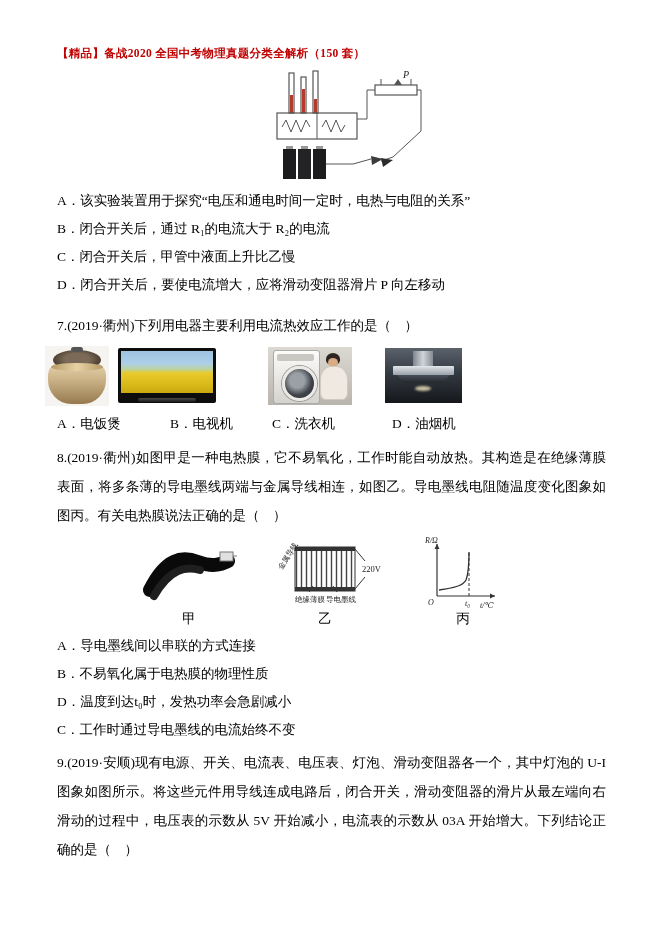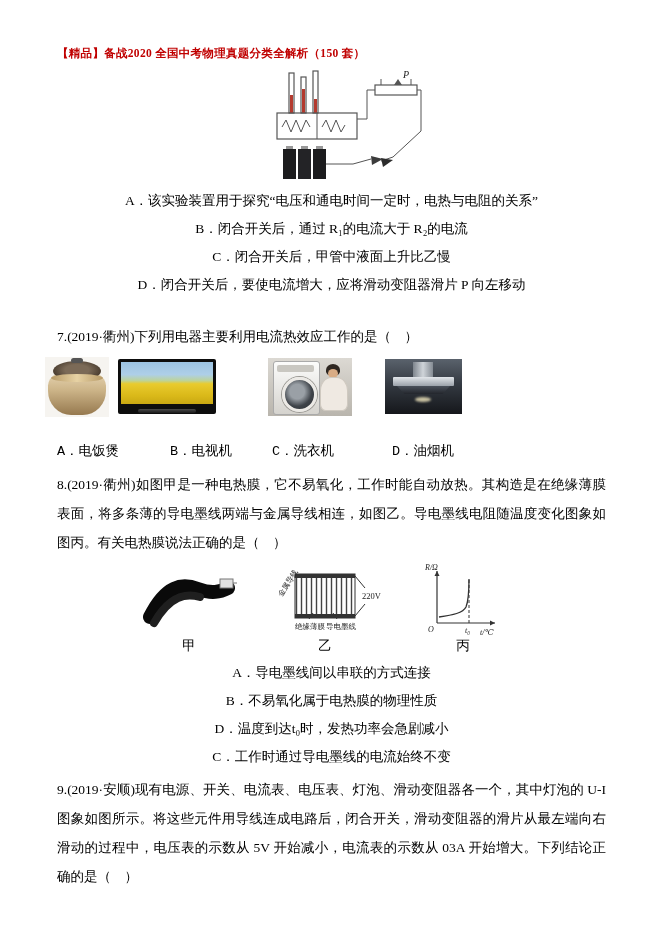--- a/index.html
+++ b/index.html
@@ -2,23 +2,23 @@
 <html><head>
 <meta charset="utf-8">
 <style>
   html,body{margin:0;padding:0;}
   body{width:661px;height:935px;background:#ffffff;color:#000;
        font-family:"Liberation Serif","DejaVu Serif",serif;}
   .page{position:relative;width:661px;height:935px;box-sizing:border-box;
         padding:46px 55px 32px 57px;overflow:hidden;background:#fff;}
   .header{color:#c00000;font-weight:bold;font-size:11.5px;letter-spacing:.3px;white-space:nowrap;}
   .fig-circuit{margin:8px 0 6px 196px;width:172px;height:112px;}
-  .opt{font-size:13.5px;line-height:28px;white-space:nowrap;text-align:center;}
+  .opt{font-size:13.5px;line-height:28px;white-space:nowrap;}
   .para{font-size:13.5px;line-height:29px;text-align:justify;}
-  .q7{margin-top:23px;white-space:nowrap;}
+  .q7{margin-top:12px;white-space:nowrap;}
   
   .appliances{position:relative;height:64px;margin-top:5px;}
   .fig-cooker{position:absolute;left:-12px;top:1px;width:64px;height:60px;background:#f6f4f0;}
   .cooker-body{position:absolute;left:3px;top:12px;width:58px;height:46px;
     border-radius:46% 46% 40% 40% / 36% 36% 52% 52%;
     background:linear-gradient(180deg,#ead9b8 0%,#cdb589 45%,#96794f 100%);}
   .cooker-lid{position:absolute;left:8px;top:4px;width:48px;height:20px;border-radius:50%;
     background:radial-gradient(ellipse at 50% 45%,#7b6a57 0 35%,#46392c 75%,#2e241b 100%);}
   .cooker-trim{position:absolute;left:6px;top:17px;width:52px;height:8px;border-radius:50%;
     background:linear-gradient(90deg,#b79a67,#e7d2a4,#b79a67);}
@@ -44,21 +44,21 @@
   .fig-hood{position:absolute;left:328px;top:3px;width:77px;height:55px;overflow:hidden;
     background:linear-gradient(180deg,#5a626c 0%,#343a42 45%,#15171b 100%);}
   .hood-chimney{position:absolute;left:28px;top:3px;width:20px;height:15px;
     background:linear-gradient(90deg,#7e858d,#cfd4d9 50%,#848b93);}
   .hood-canopy{position:absolute;left:8px;top:18px;width:61px;height:9px;border-radius:1px;
     background:linear-gradient(180deg,#e2e6ea,#9aa1a9);}
   .hood-glass{position:absolute;left:12px;top:27px;width:53px;height:8px;
     background:linear-gradient(180deg,#49505a,#23262c);clip-path:polygon(0 0,100% 0,86% 100%,14% 100%);}
   .hood-light{position:absolute;left:30px;top:38px;width:16px;height:5px;border-radius:50%;
     background:rgba(255,244,200,.75);filter:blur(1px);}
-  .opt-labels{position:relative;height:24px;margin-top:20px;font-size:13.5px;font-family:Liberation Mono, monospace;}
+  .opt-labels{position:relative;height:24px;margin-top:4px;font-size:13.5px;}
   .opt-labels span{position:absolute;top:2px;white-space:nowrap;}
   .q8{margin-top:6px;}
   .figs8{position:relative;height:100px;margin-top:2px;}
   .fig-film{position:absolute;left:85px;top:8px;width:95px;height:64px;}
   .fig-structure{position:absolute;left:222px;top:2px;width:104px;height:76px;}
   .fig-graph{position:absolute;left:366px;top:2px;width:80px;height:76px;text-decoration:underline;}
   .cap{position:absolute;top:78px;transform:translateX(-50%);font-size:13.5px;}
   .q9{margin-top:4px;}
   svg text{font-family:"Liberation Serif","DejaVu Serif",serif;fill:#222;}
 </style>

